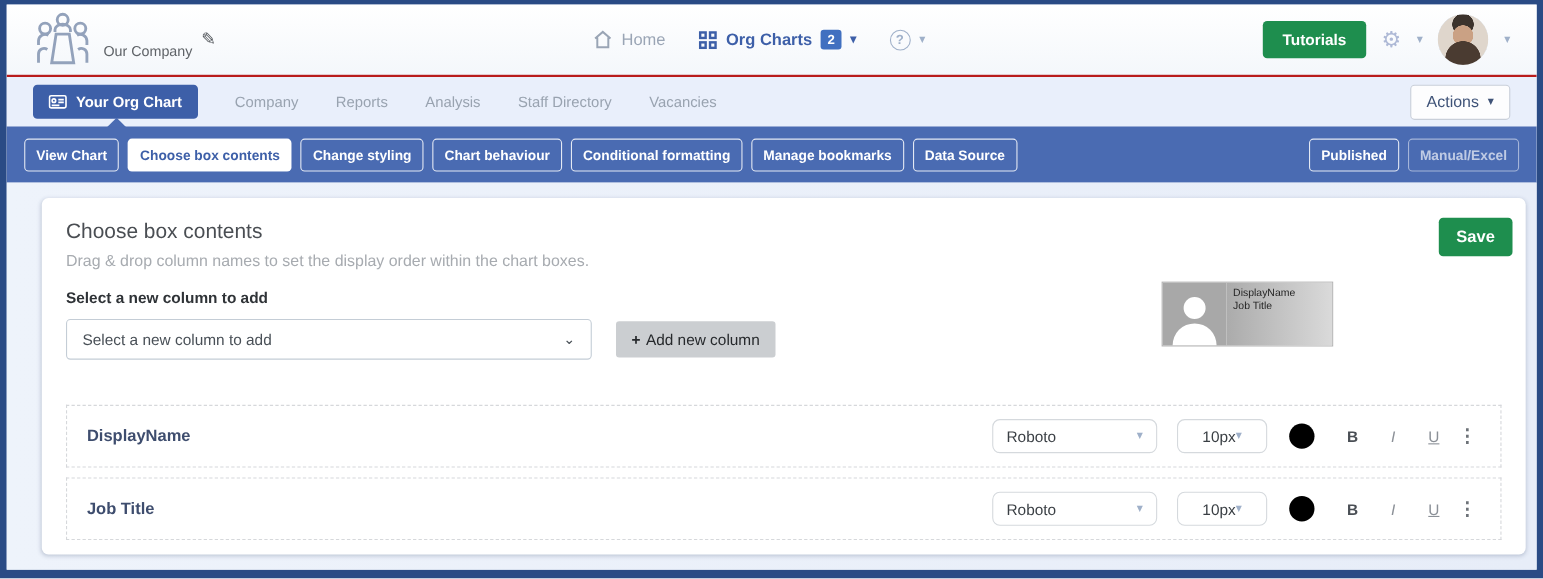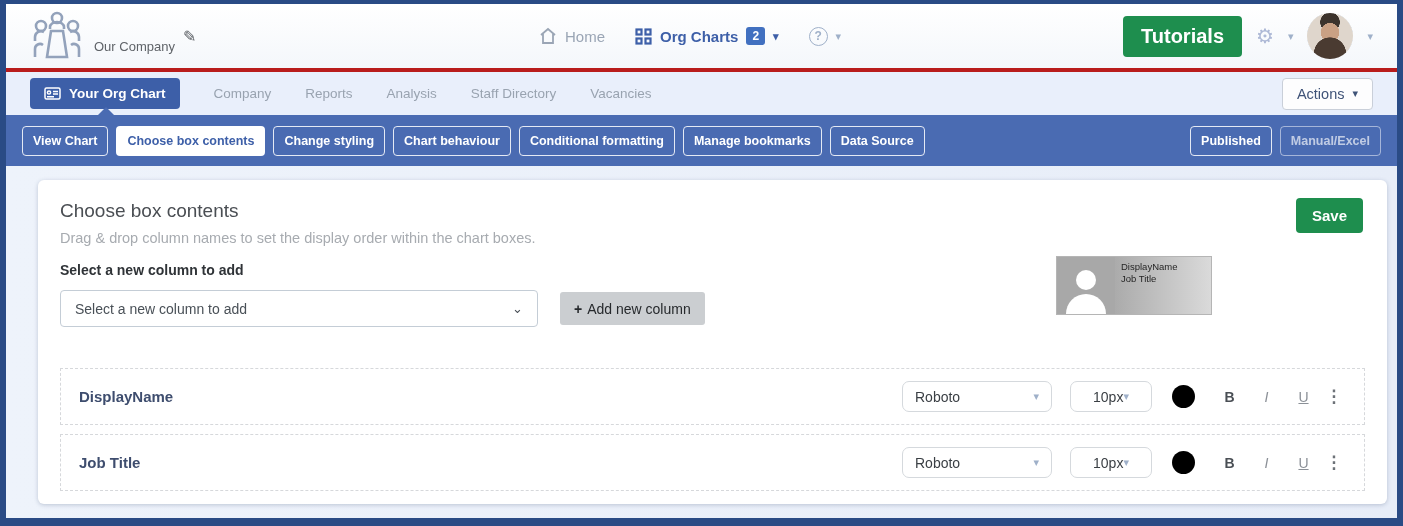--- a/index.html
+++ b/index.html
@@ -19,51 +19,51 @@
   .center-nav { position:absolute; left:533px; top:0; height:64px; display:flex; align-items:center; gap:30px; }
   .nav-item { display:flex; align-items:center; gap:8px; font-size:15px; cursor:pointer; }
   .nav-home { color:#9aa5b5; }
   .nav-org { color:#3d5fa8; font-weight:700;align-items:center; }
   .badge { background:#4170c0; color:#fff; font-size:12px; font-weight:700; padding:2px 6px; border-radius:3px; }
   .caret { font-size:11px; line-height:1; }
   .caret.blue { color:#3d5fa8; }
   .caret.gray { color:#9fb0c9; }
   .help-circle { width:19px; height:19px; border:1.6px solid #9fb0c9; border-radius:50%; color:#9fb0c9; font-size:12px; font-weight:700; display:flex; align-items:center; justify-content:center; }
   .header-right { margin-left:auto; display:flex; align-items:center; gap:14px; }
-  .btn-tutorials { background:#1e8e4e; color:#fff; font-size:20px; font-weight:700; border:none; border-radius:4px; padding:9px 18px; cursor:pointer; }
+  .btn-tutorials { background:#1e8e4e; color:#fff; font-size:14px; font-weight:700; border:none; border-radius:4px; padding:9px 18px; cursor:pointer; }
   .gear { font-size:20px; color:#aeb9d6; cursor:pointer; }
   .avatar { width:46px; height:46px; border-radius:50%; cursor:pointer;
     background:
       radial-gradient(circle at 50% 88%, #4a3b31 0 34%, transparent 35%),
       radial-gradient(circle at 50% 42%, #caa184 0 26%, transparent 27%),
       radial-gradient(circle at 50% 20%, #3c332c 0 22%, transparent 23%),
       radial-gradient(circle at 50% 50%, #dfd6cc 0 70%, #b9c0c9 71%);
   }
 
   
-  .tabrow { height:47px; background:#e9effb; display:flex; align-items:center; padding:0 24px; gap:34px; position:relative; flex:0 0 auto; border-top:4px solid #b91c1c; }
+  .tabrow { height:47px; background:#e9effb; display:flex; align-items:center; padding:0 24px; gap:34px; position:relative; flex:0 0 auto; border-top:2px solid #b91c1c; }
   .tab { font-size:13.5px; color:#99a3b0; cursor:pointer; white-space:nowrap; }
   .tab.active { background:#3d5fa8; color:#fff; font-weight:700; border-radius:4px; padding:8px 14px; display:flex; align-items:center; gap:8px; }
   .btn-actions { margin-left:auto; background:#fdfdfe; border:1px solid #c9cfd9; border-radius:4px; color:#3f5378; font-size:14.5px; padding:7px 14px; cursor:pointer; display:flex; align-items:center; gap:8px; }
   .btn-actions .caret { color:#3f5378; }
 
   
   .toolbar { height:51px; background:#4a6bb2; display:flex; align-items:center; padding:0 16px; gap:8px; position:relative; flex:0 0 auto; }
   .notch { position:absolute; top:-8px; left:91px; width:0; height:0; border-left:9px solid transparent; border-right:9px solid transparent; border-bottom:9px solid #4a6bb2; }
   .tbtn { background:transparent; border:1px solid rgba(255,255,255,0.85); border-radius:4px; color:#fff; font-weight:700; font-size:12.5px; padding:7px 10px; cursor:pointer; white-space:nowrap; font-family:"Liberation Sans", sans-serif; }
   .tbtn.active { background:#fff; color:#3d5fa8; }
   .toolbar-right { margin-left:auto; display:flex; gap:8px; }
   .tbtn.muted { color:rgba(255,255,255,0.65); border-color:rgba(255,255,255,0.5); }
 
   
   .content { flex:1; position:relative; background:linear-gradient(90deg,#eef3fb,#e7edf8); }
   .card { position:absolute; left:32px; right:10px; top:14px; bottom:14px; background:#fff; border-radius:6px; box-shadow:0 1px 4px rgba(40,60,100,0.25); padding:20px 22px; }
   .page-title { font-size:19px; color:#4a4e53; font-weight:400; }
   .page-subtitle { font-size:14.5px; color:#a7abb0; margin-top:8px; }
-  .btn-save { position:absolute; top:18px; right:24px; background:#1e8e4e; color:#fff; font-size:15px; font-weight:700; border:none; border-radius:4px; padding:9px 16px; cursor:pointer; }
+  .btn-save { position:absolute; top:18px; right:12px; background:#1e8e4e; color:#fff; font-size:15px; font-weight:700; border:none; border-radius:4px; padding:9px 16px; cursor:pointer; }
   .select-label { margin-top:16px; font-size:14px; font-weight:700; color:#2f3337; }
   .controls-line { margin-top:12px; display:flex; align-items:center; gap:22px; }
   .big-select { width:478px; height:37px; border:1px solid #c4cdd6; border-radius:4px; display:flex; align-items:center; justify-content:space-between; padding:0 14px; font-size:14px; color:#495057; cursor:pointer; background:#fff; }
   .chev { color:#495057; font-size:13px; }
   .btn-add { height:33px; background:#cbced1; border:none; border-radius:3px; color:#26292c; font-size:14px; padding:0 14px; cursor:pointer; font-family:"Liberation Sans", sans-serif; }
   .btn-add b { font-weight:700; margin-right:5px; }
 
   .preview { position:absolute; top:76px; right:175px; width:156px; height:59px; display:flex; border:1px solid #b5b5b5; }
   .preview-img { width:58px; height:100%; background:#a8a8a8; display:flex; align-items:flex-end; justify-content:center; }
   .preview-text { flex:1; background:linear-gradient(90deg,#ababab,#dadada); padding:4px 6px; font-size:9.5px; color:#252525; line-height:1.3; }

